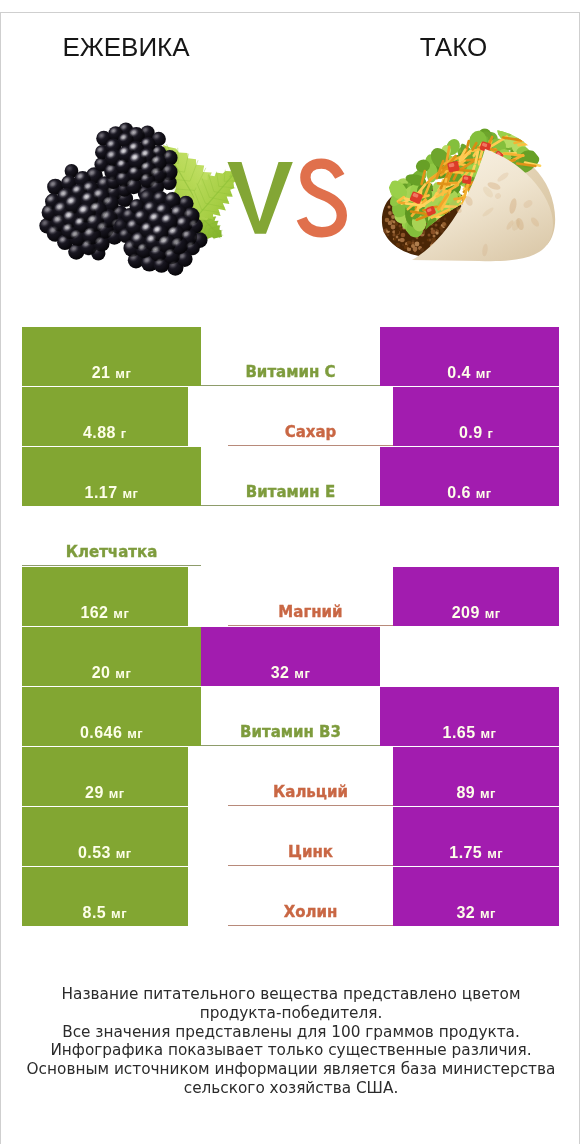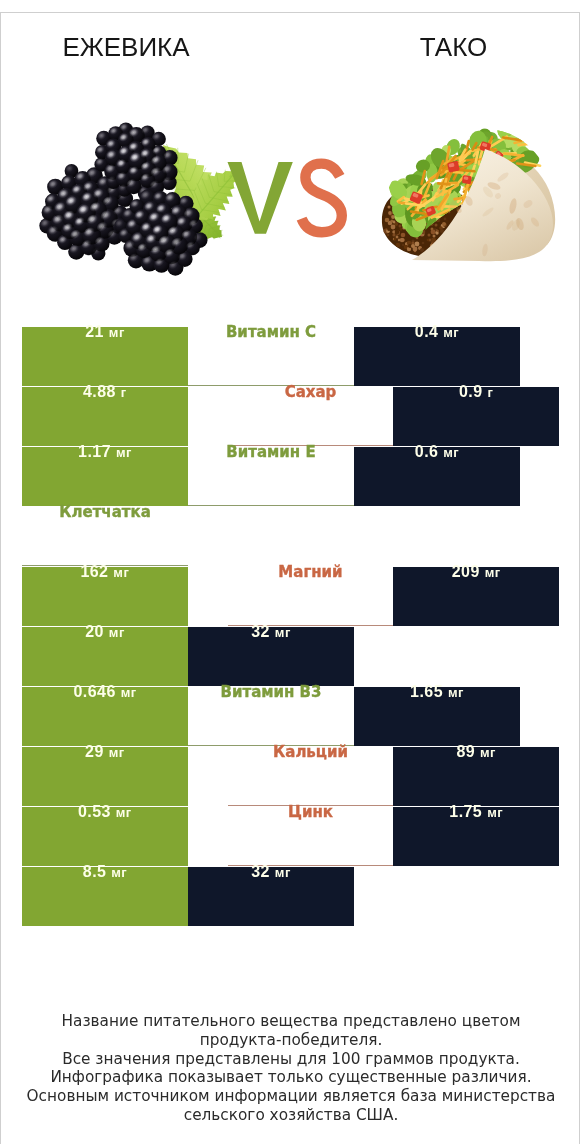--- a/index.html
+++ b/index.html
@@ -20,41 +20,41 @@
   .title.left{left:0;width:250px;}
   .title.right{left:290px;width:325px;}
 
   
   .hero{position:absolute;left:0;top:0;width:580px;height:300px;}
   .hero svg{display:block;}
 
   
   .table{position:absolute;left:21px;top:313.5px;width:537px;}
   .row{display:flex;height:59px;margin-bottom:1px;}
-  .cell{box-sizing:border-box;width:166px;height:59px;
-        display:flex;align-items:flex-start;justify-content:center;}
+  .cell{box-sizing:border-box;width:179px;height:59px;
+        display:flex;align-items:flex-end;justify-content:center;}
   .cell.left{background:#82a632;}
-  .cell.right{background:#0f172a;}
+  .cell.right{background:#a21caf;}
   .cell.mid{background:#fff;}
   .val{font-family:"Liberation Sans",sans-serif;font-size:16px;font-weight:700;
        color:#fdfee9;white-space:nowrap;position:relative;top:-4px;letter-spacing:0.45px;}
   .val .u{font-size:13px;}
   .lbl{font-family:"DejaVu Sans",sans-serif;font-size:15px;font-weight:700;
        white-space:nowrap;position:relative;top:-4px;
        -webkit-text-stroke:0.35px currentColor;}
   .lbl.g{color:#7e9c3d;}
   .lbl.o{color:#c96744;}
   .mid{border-bottom:1px solid;}
   .mid.g{border-color:#8e9c6b;}
   .mid.o{border-color:#b88a7a;margin-left:40px;}
 
   
   .footer{position:absolute;left:0;top:972px;width:580px;text-align:center;
           font-family:"DejaVu Sans",sans-serif;font-size:15.3px;
-          line-height:18.8px;color:#2b2b2b;margin-top:27px;}
+          line-height:18.8px;color:#2b2b2b;}
 </style>
 </head>
 <body>
 
 <div class="page">
 
   <div>
     <div class="title left">ЕЖЕВИКА</div>
     <div class="title right">ТАКО</div>
   </div>
@@ -1089,20 +1089,23 @@
           <span class="lbl o">Цинк</span>
         </div>
         <div class="cell right">
           <span class="val">1.75 <span class="u">мг</span></span>
         </div>
       </div>
       <div class="row">
         <div class="cell left">
           <span class="val">8.5 <span class="u">мг</span></span>
         </div>
+        <div class="cell mid o">
+          <span class="lbl o">Холин</span>
+        </div>
         <div class="cell right">
           <span class="val">32 <span class="u">мг</span></span>
         </div>
       </div>
     </div>
 
   <div class="footer" id="footer">
       <div>Название питательного вещества представлено цветом</div>
       <div>продукта-победителя.</div>
       <div>Все значения представлены для 100 граммов продукта.</div>

